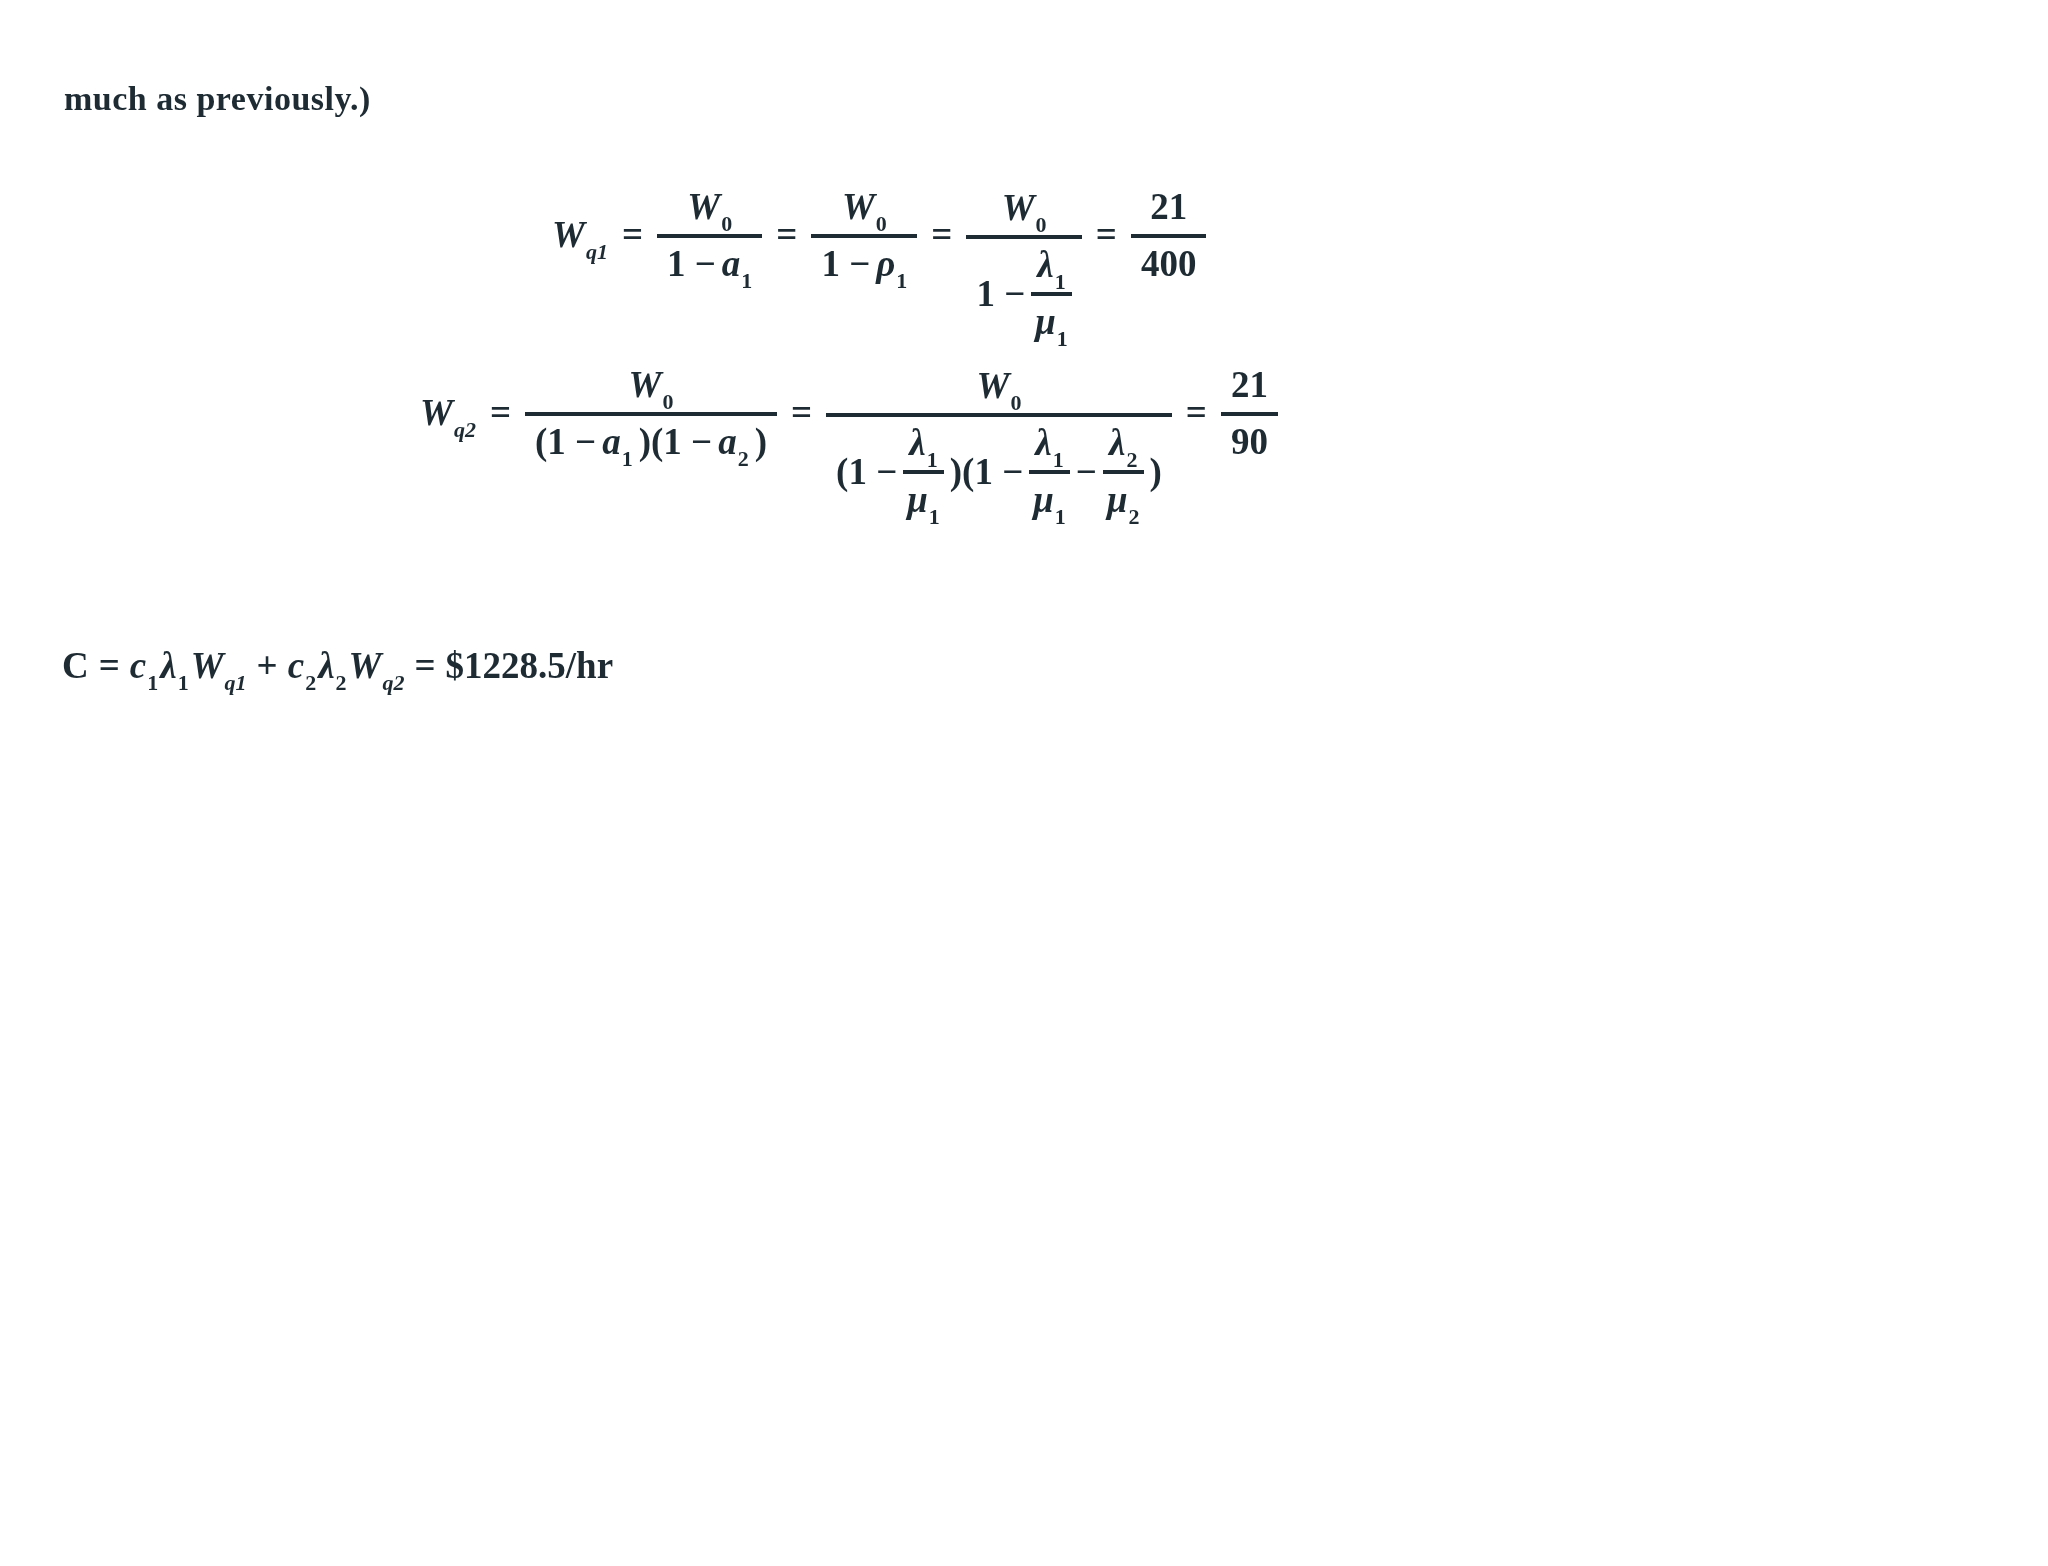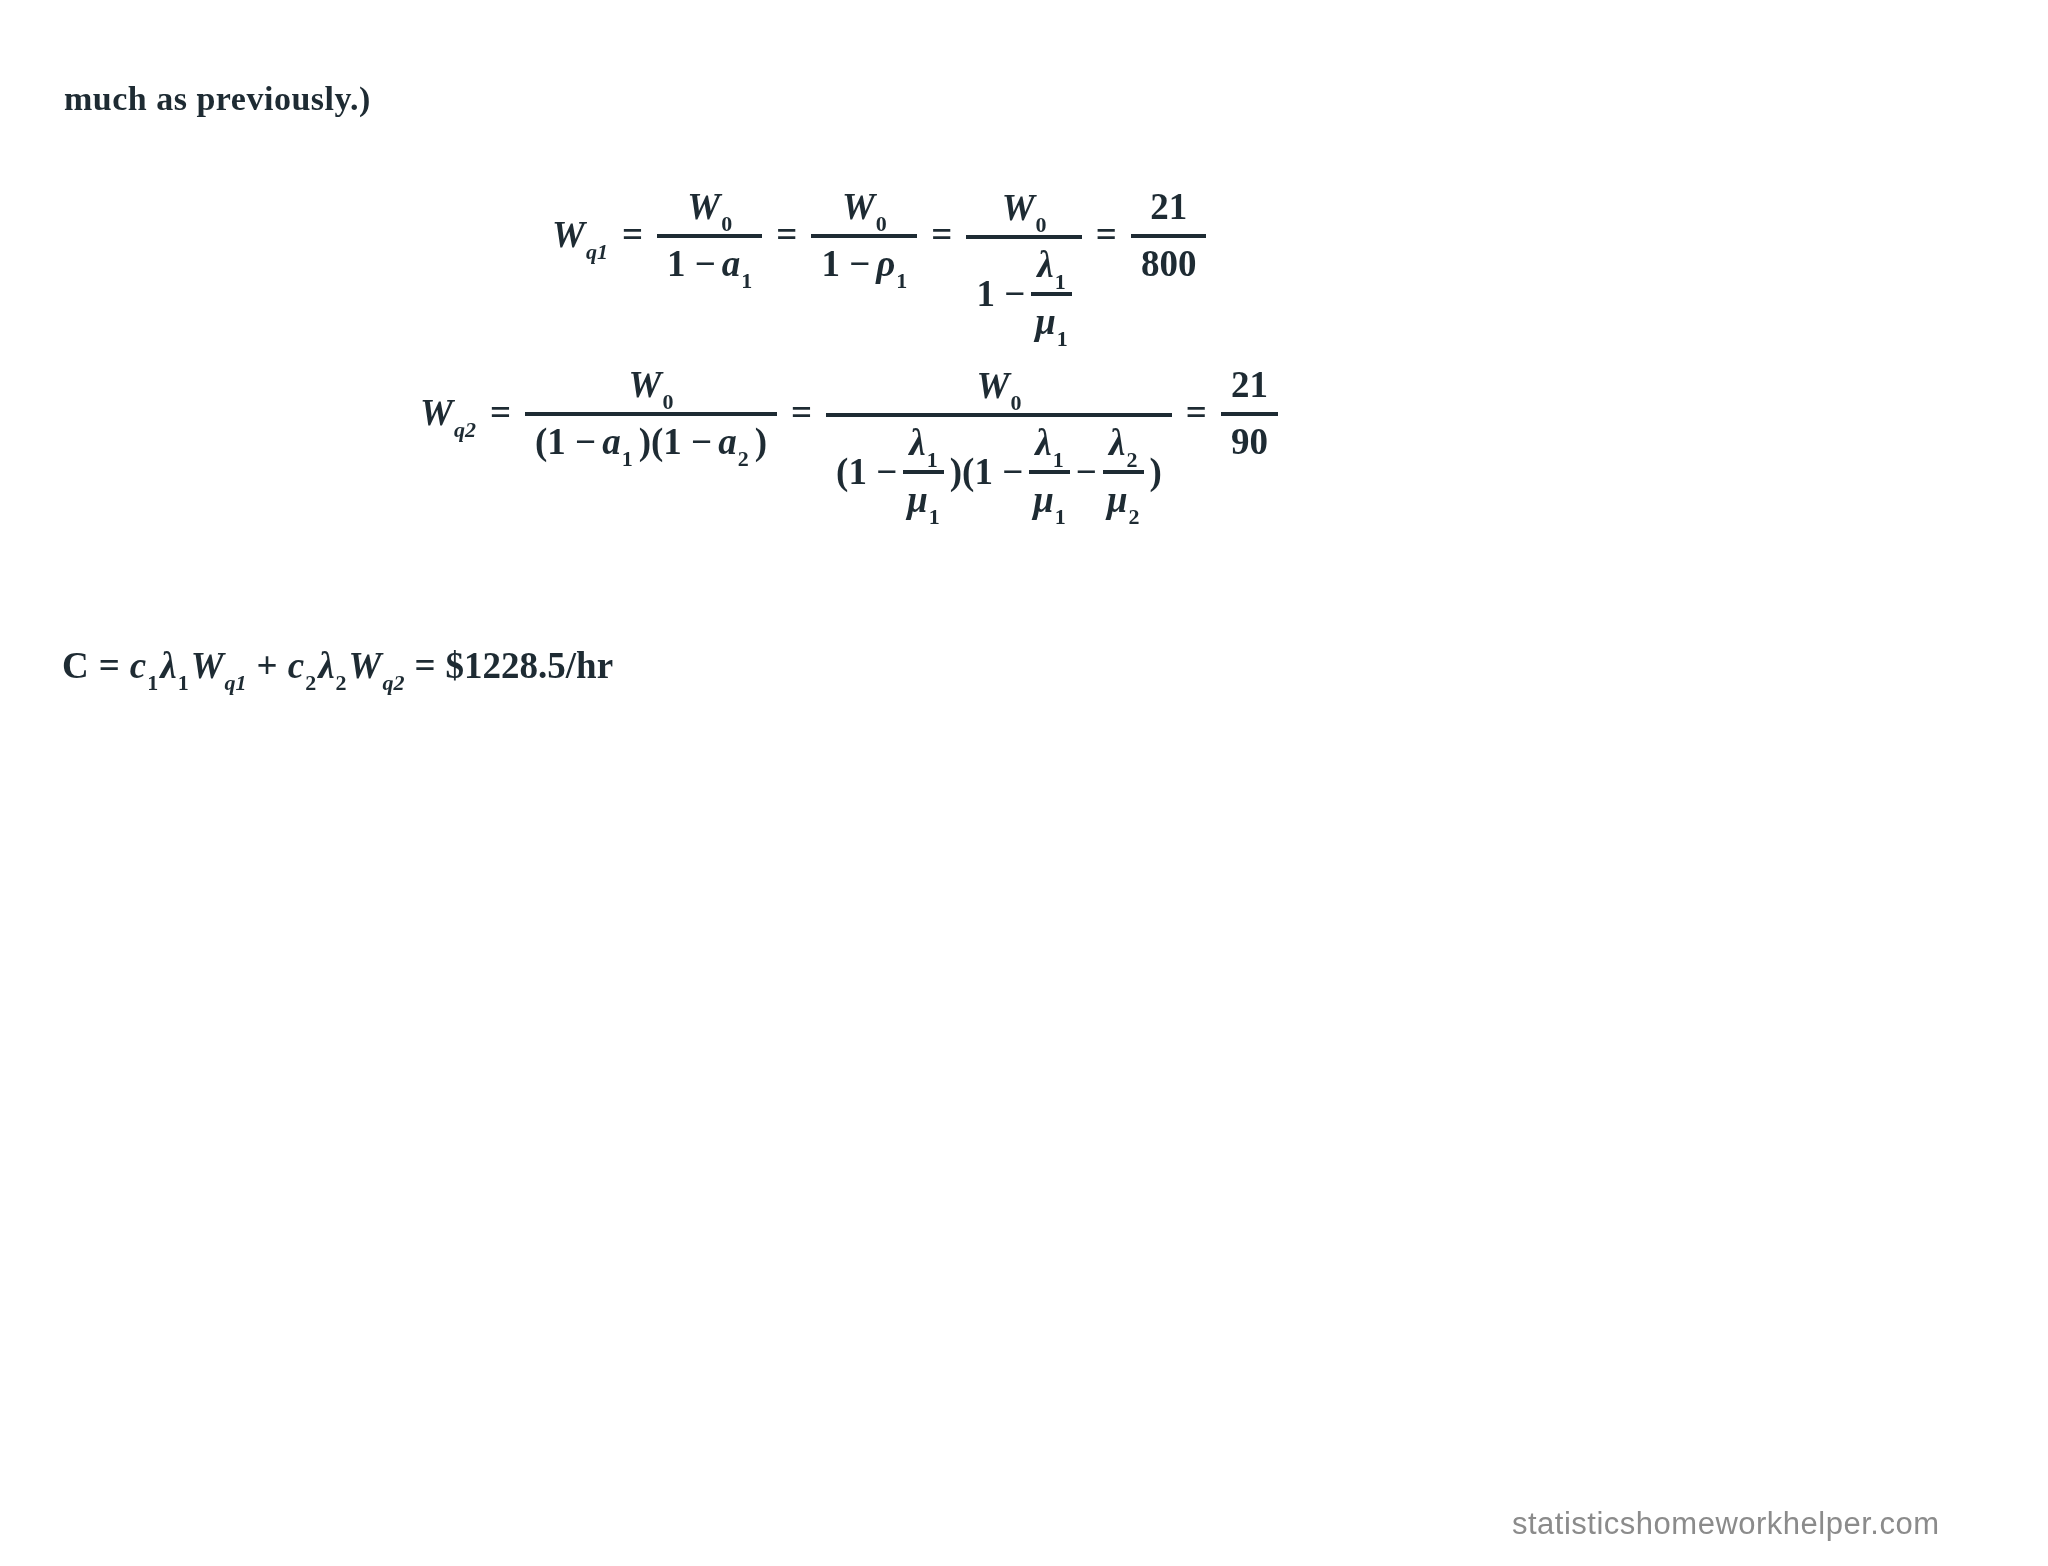--- a/index.html
+++ b/index.html
@@ -176,21 +176,21 @@
     </span>
 
     <span>=</span>
 
     <span class="frac">
       <span class="num">
           <span>21</span>
         </span>
       <span class="bar"></span>
       <span class="den">
-          <span>800</span>
+          <span>400</span>
         </span>
     </span>
   </div>
 
   <div class="mrow" style="left:420px; top:334px;">
     <span class="tk">
       <span class="var">W</span>
         <span class="sb var">q2</span>
     </span>
     <span>=</span>
@@ -322,15 +322,14 @@
         <span class="sb">2</span>
     </span>
     <span class="tk" style="margin-left:-8px;">
       <span class="var">W</span>
         <span class="sb var">q2</span>
     </span>
     <span>=</span>
     <span>$1228.5/hr</span>
   </div>
 
-  <div class="watermark">statisticshomeworkhelper.com</div>
 
 </div>
 
 </body></html>

